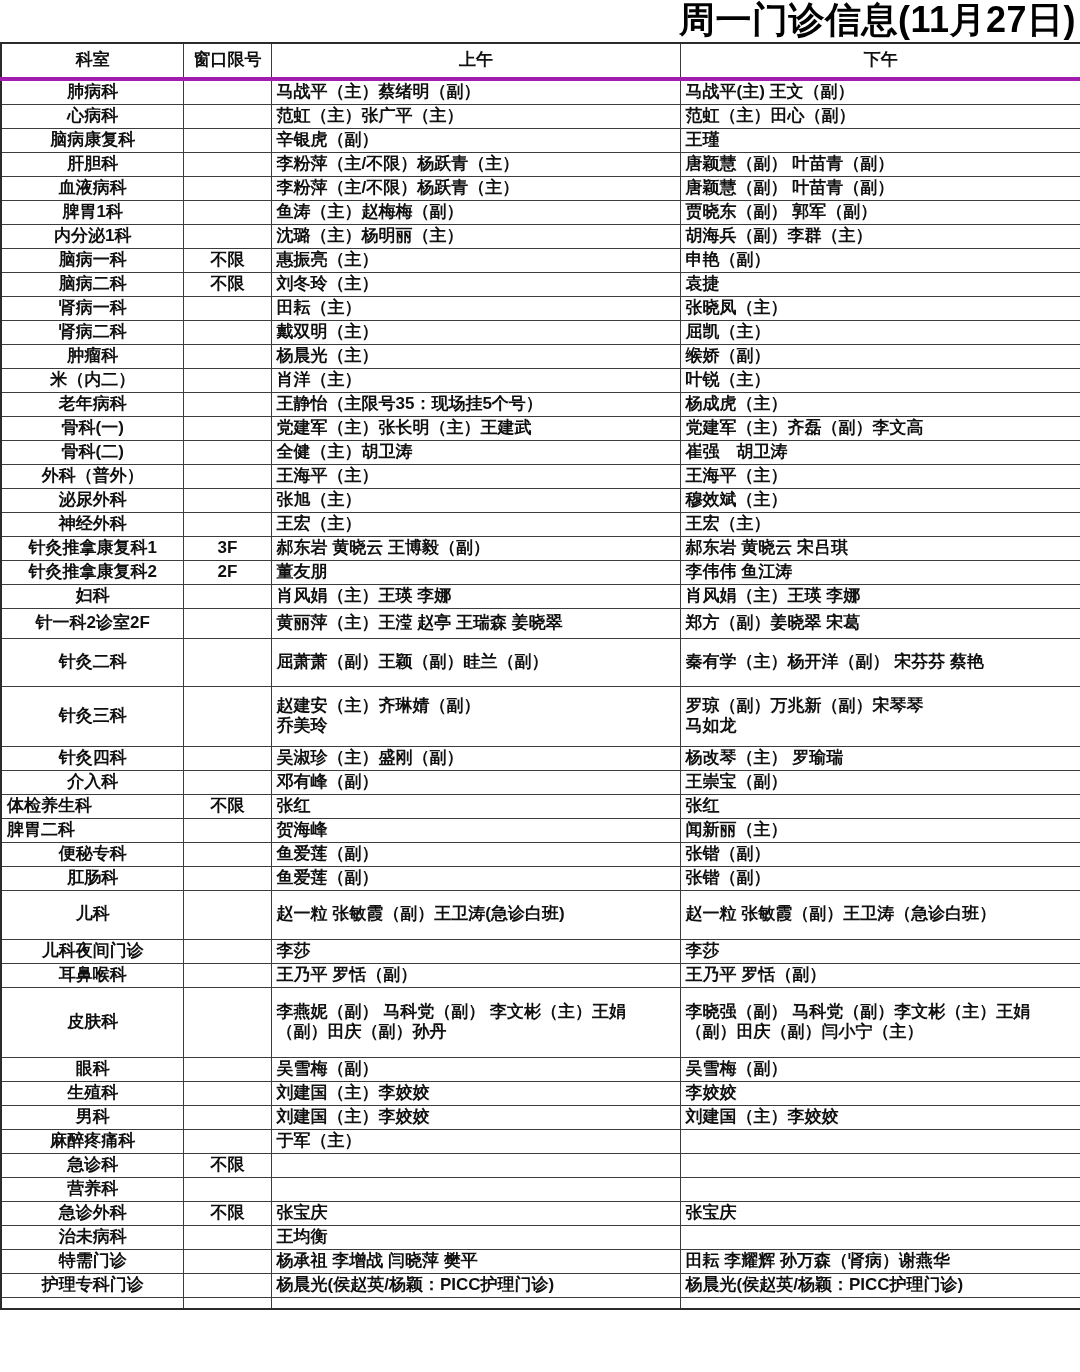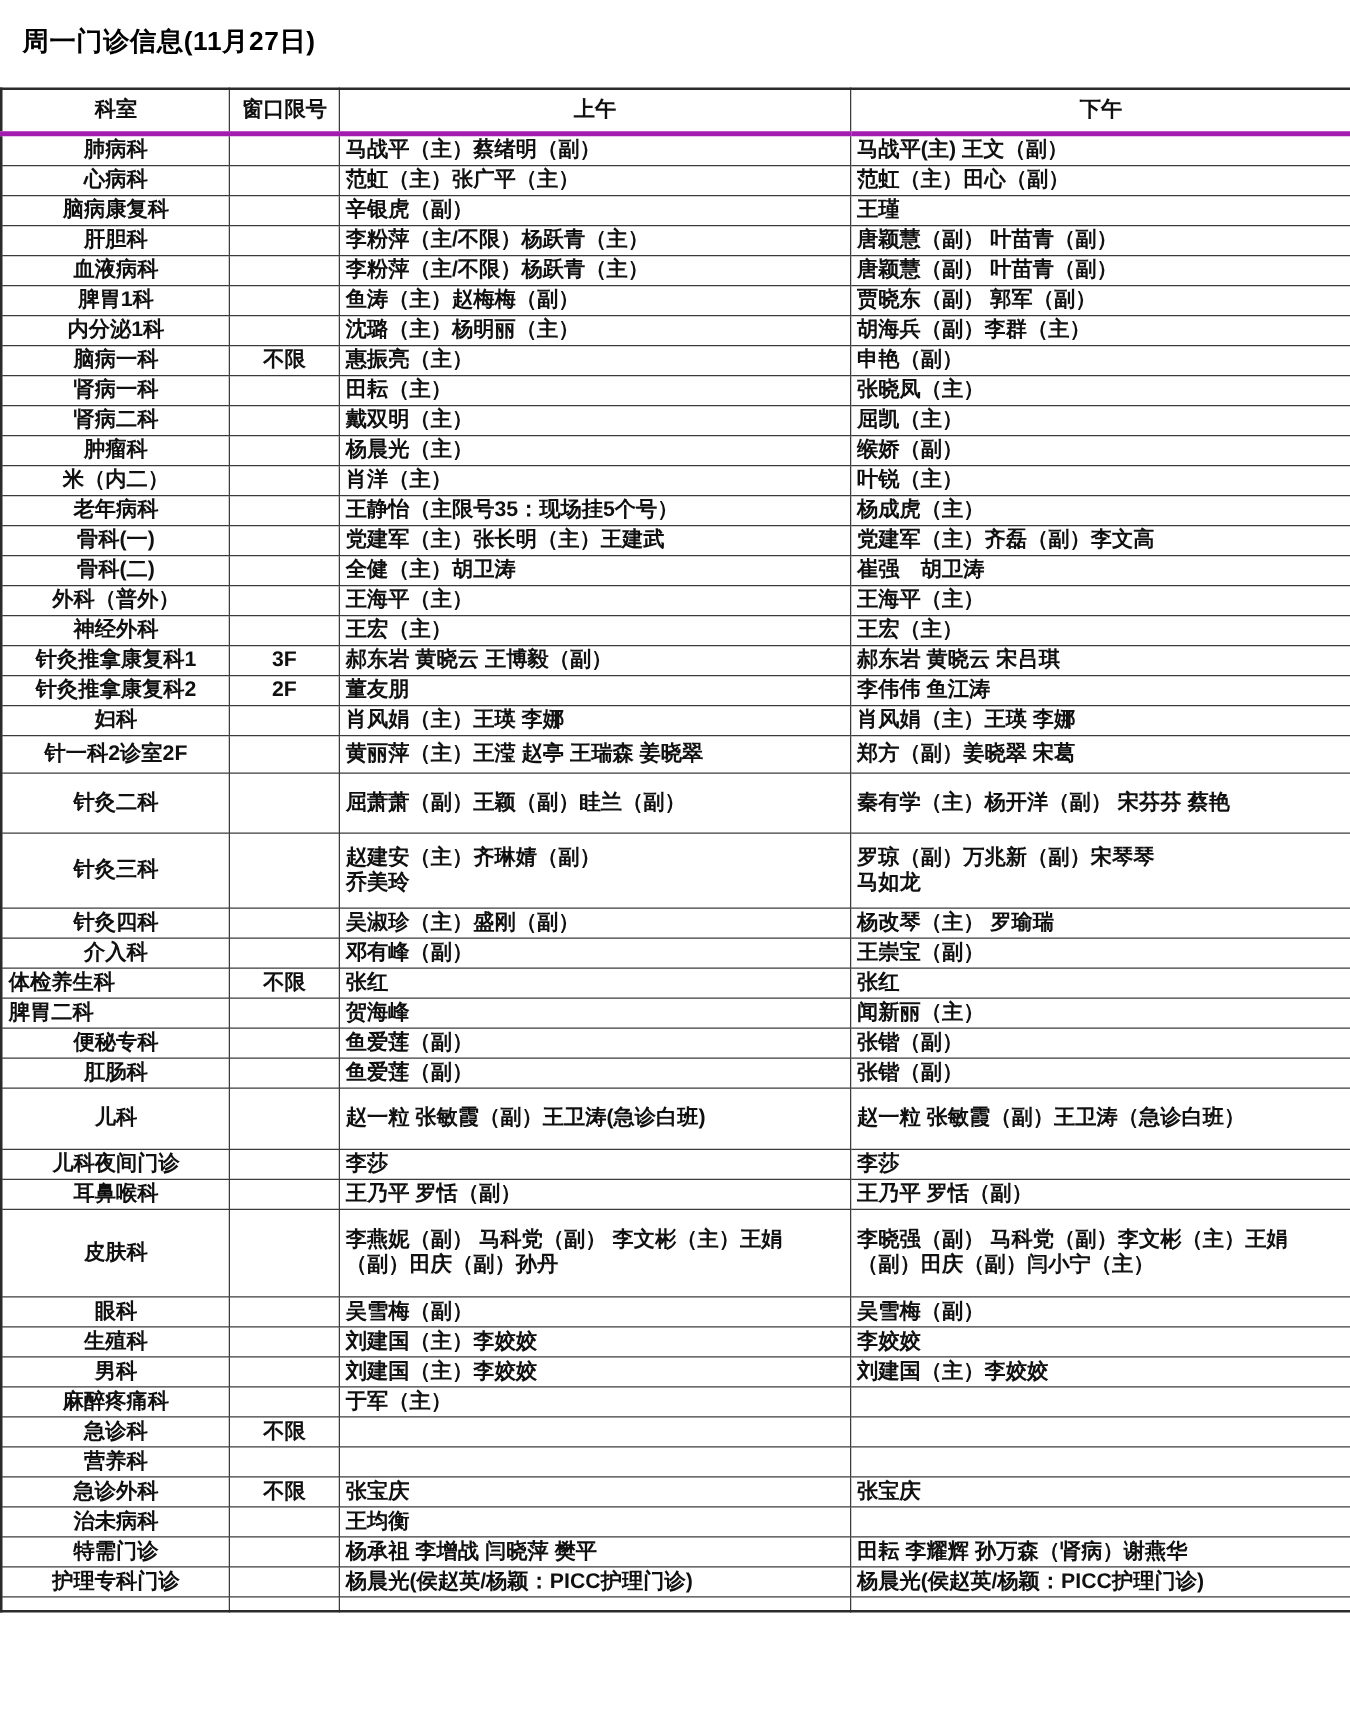--- a/index.html
+++ b/index.html
@@ -5,24 +5,24 @@
   * { box-sizing: border-box; }
   html,body {
     margin: 0; padding: 0;
     width: 1080px; height: 1372px;
     overflow: hidden;
     background: #ffffff;
     font-family: "Liberation Sans", "DejaVu Sans", sans-serif;
   }
   .page { width: 1080px; }
   .page-title {
-    margin: 18px;
+    margin: 4px;
     padding: 0 0 2px 0;
-    text-align: left;
-    font-size: 21px;
+    text-align: right;
+    font-size: 36px;
     line-height: 32px;
     font-weight: 700;
     color: #000000;
     letter-spacing: 0.5px;
   }
   table.schedule {
     width: 1080px;
     border-collapse: collapse;
     table-layout: fixed;
     border: 2px solid #2b2b2b;
@@ -117,20 +117,26 @@
           <td class="am">沈璐（主）杨明丽（主）</td>
           <td class="pm">胡海兵（副）李群（主）</td>
         </tr>
         <tr style="height: 24px;">
           <td class="dept">脑病一科</td>
           <td class="limit">不限</td>
           <td class="am">惠振亮（主）</td>
           <td class="pm">申艳（副）</td>
         </tr>
         <tr style="height: 24px;">
+          <td class="dept">脑病二科</td>
+          <td class="limit">不限</td>
+          <td class="am">刘冬玲（主）</td>
+          <td class="pm">袁捷</td>
+        </tr>
+        <tr style="height: 24px;">
           <td class="dept">肾病一科</td>
           <td class="limit"></td>
           <td class="am">田耘（主）</td>
           <td class="pm">张晓凤（主）</td>
         </tr>
         <tr style="height: 24px;">
           <td class="dept">肾病二科</td>
           <td class="limit"></td>
           <td class="am">戴双明（主）</td>
           <td class="pm">屈凯（主）</td>
@@ -163,20 +169,26 @@
           <td class="dept">骨科(二)</td>
           <td class="limit"></td>
           <td class="am">全健（主）胡卫涛</td>
           <td class="pm">崔强　胡卫涛</td>
         </tr>
         <tr style="height: 24px;">
           <td class="dept">外科（普外）</td>
           <td class="limit"></td>
           <td class="am">王海平（主）</td>
           <td class="pm">王海平（主）</td>
+        </tr>
+        <tr style="height: 24px;">
+          <td class="dept">泌尿外科</td>
+          <td class="limit"></td>
+          <td class="am">张旭（主）</td>
+          <td class="pm">穆效斌（主）</td>
         </tr>
         <tr style="height: 24px;">
           <td class="dept">神经外科</td>
           <td class="limit"></td>
           <td class="am">王宏（主）</td>
           <td class="pm">王宏（主）</td>
         </tr>
         <tr style="height: 24px;">
           <td class="dept">针灸推拿康复科1</td>
           <td class="limit">3F</td>

